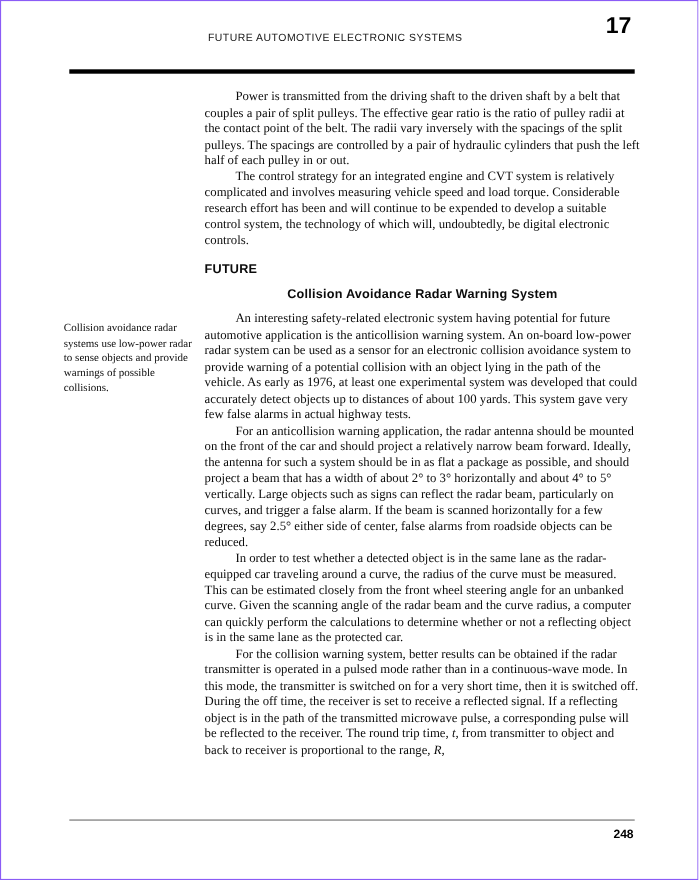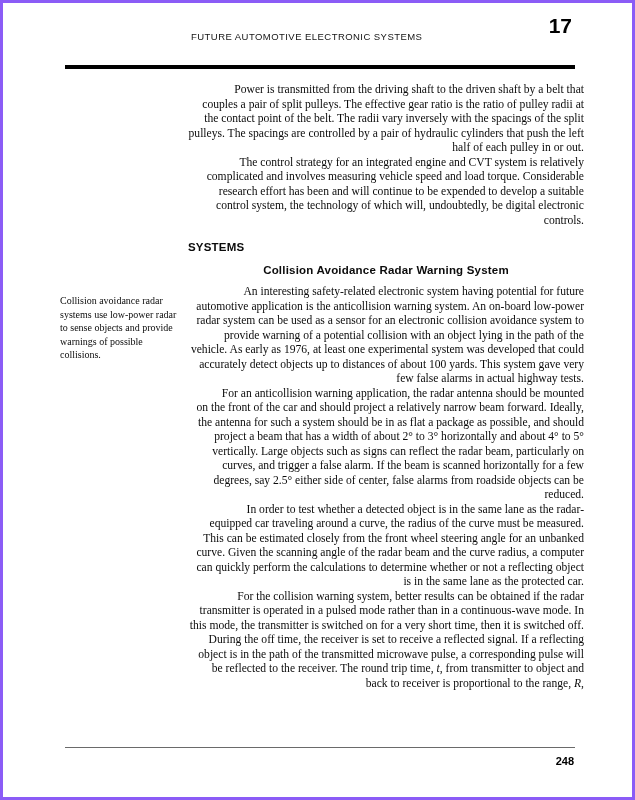--- a/index.html
+++ b/index.html
@@ -5,21 +5,21 @@
   html, body {
     margin: 0;
     padding: 0;
     background: #ffffff;
   }
   .page {
     position: relative;
     width: 635px;
     height: 800px;
     background: #ffffff;
-    border: 3px solid #8b5cf6;
+    border: 1px solid #8b5cf6;
     box-sizing: border-box;
     overflow: hidden;
     font-family: "Liberation Serif", serif;
     color: #0b0b0b;
   }
   .running-head {
     position: absolute;
     left: 188px;
     top: 28px;
     font-family: "Liberation Sans", sans-serif;
@@ -49,21 +49,21 @@
     position: absolute;
     left: 185px;
     top: 80px;
     width: 396px;
   }
   .body-para {
     margin: 0;
     font-size: 11.6px;
     line-height: 14.5px;
     text-indent: 28px;
-    text-align: right;
+    text-align: left;
   }
   .body-para em {
     font-style: italic;
   }
   .section-heading {
     font-family: "Liberation Sans", sans-serif;
     font-size: 11.5px;
     font-weight: bold;
     margin: 13px 0 0 0;
     letter-spacing: 0.2px;
@@ -122,21 +122,21 @@
 
   <div class="chapter-number">17</div>
 
   <div class="head-rule"></div>
 
   <div class="margin-note">Collision avoidance radar systems use low-power radar to sense objects and provide warnings of possible collisions.</div>
 
   <div class="content-column">
       <p class="body-para"><span>Power is transmitted from the driving shaft to the driven shaft by a belt that couples a pair of split pulleys. The effective gear ratio is the ratio of pulley radii at the contact point of the belt. The radii vary inversely with the spacings of the split pulleys. The spacings are controlled by a pair of hydraulic cylinders that push the left half of each pulley in or out.</span></p>
       <p class="body-para"><span>The control strategy for an integrated engine and CVT system is relatively complicated and involves measuring vehicle speed and load torque. Considerable research effort has been and will continue to be expended to develop a suitable control system, the technology of which will, undoubtedly, be digital electronic controls.</span></p>
-      <h2 class="section-heading">SYSTEMS</h2>
+      <h2 class="section-heading">FUTURE</h2>
       <h2 class="subsection-heading">Collision Avoidance Radar Warning System</h2>
       <p class="body-para"><span>An interesting safety-related electronic system having potential for future automotive application is the anticollision warning system. An on-board low-power radar system can be used as a sensor for an electronic collision avoidance system to provide warning of a potential collision with an object lying in the path of the vehicle. As early as 1976, at least one experimental system was developed that could accurately detect objects up to distances of about 100 yards. This system gave very few false alarms in actual highway tests.</span></p>
       <p class="body-para"><span>For an anticollision warning application, the radar antenna should be mounted on the front of the car and should project a relatively narrow beam forward. Ideally, the antenna for such a system should be in as flat a package as possible, and should project a beam that has a width of about 2° to 3° horizontally and about 4° to 5° vertically. Large objects such as signs can reflect the radar beam, particularly on curves, and trigger a false alarm. If the beam is scanned horizontally for a few degrees, say 2.5° either side of center, false alarms from roadside objects can be reduced.</span></p>
       <p class="body-para"><span>In order to test whether a detected object is in the same lane as the radar-equipped car traveling around a curve, the radius of the curve must be measured. This can be estimated closely from the front wheel steering angle for an unbanked curve. Given the scanning angle of the radar beam and the curve radius, a computer can quickly perform the calculations to determine whether or not a reflecting object is in the same lane as the protected car.</span></p>
       <p class="body-para"><span>For the collision warning system, better results can be obtained if the radar transmitter is operated in a pulsed mode rather than in a continuous-wave mode. In this mode, the transmitter is switched on for a very short time, then it is switched off. During the off time, the receiver is set to receive a reflected signal. If a reflecting object is in the path of the transmitted microwave pulse, a corresponding pulse will be reflected to the receiver. The round trip time, </span><em>t</em><span>, from transmitter to object and back to receiver is proportional to the range, </span><em>R</em><span>,</span></p>
     </div>
 
   <div class="foot-rule"></div>
 
 

